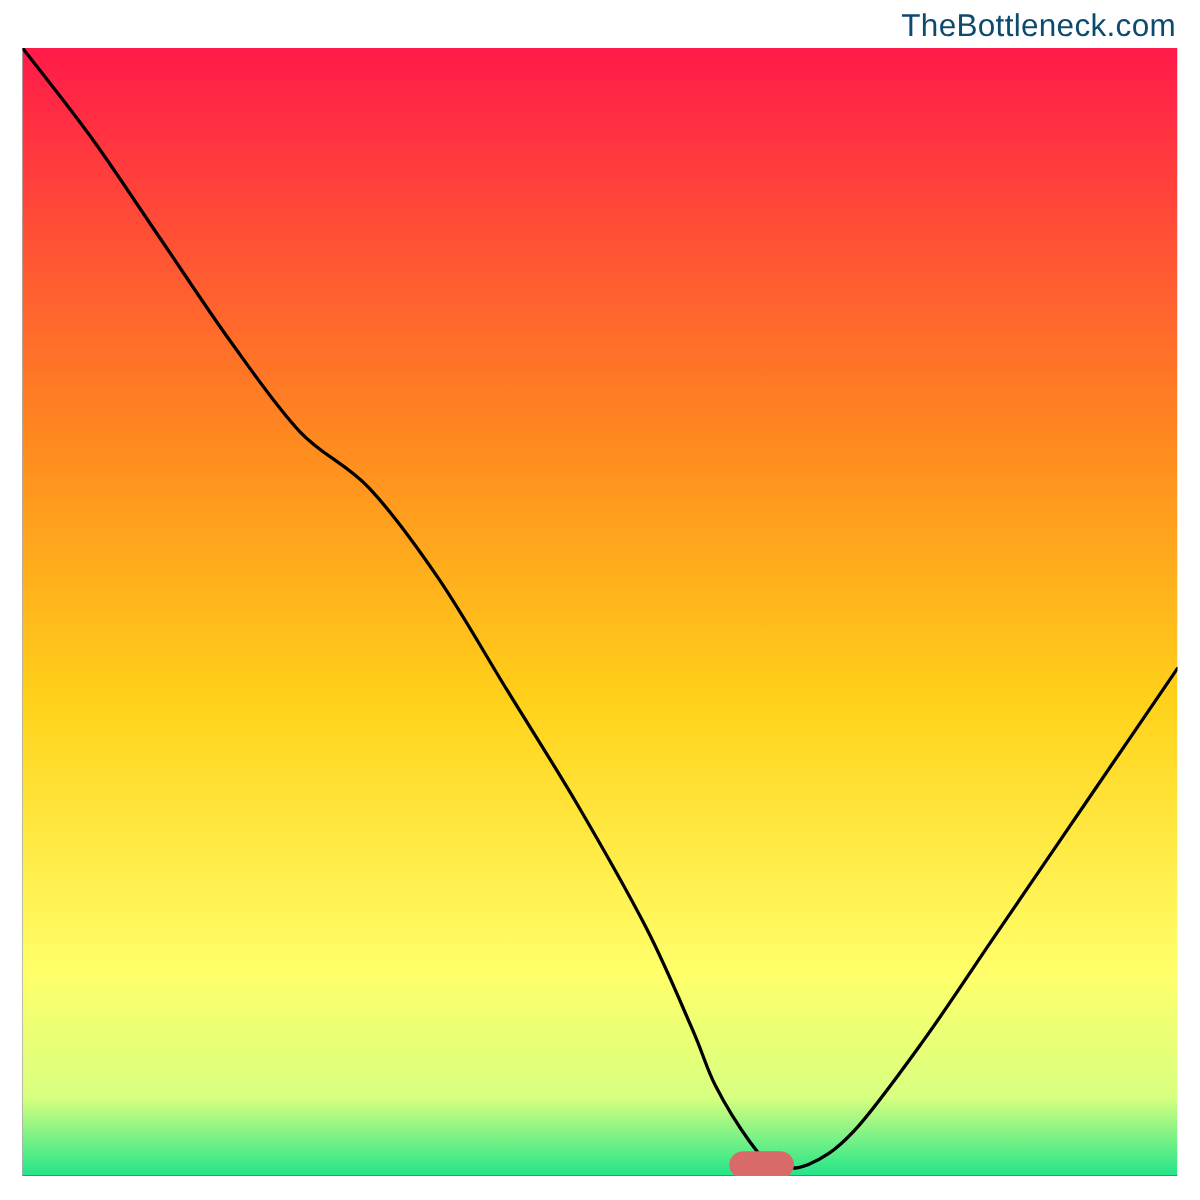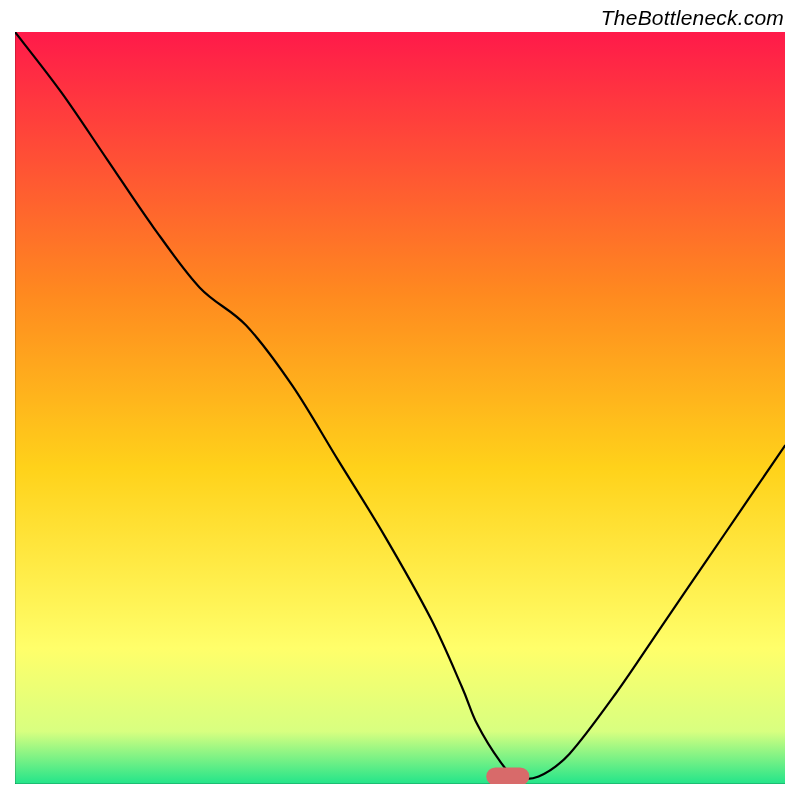--- a/index.html
+++ b/index.html
@@ -27,26 +27,25 @@
   }
   .plot-svg {
     display: block;
     width: 100%;
     height: 100%;
   }
   .attribution {
     position: absolute;
     top: 6px;
     right: 16px;
-    color: #000000;
+    color: #0c4a6e;
     font-size: 21px;
     font-weight: 400;
     letter-spacing: 0.2px;
     user-select: none;
-    font-style: italic;
   }
 </style>
 </head>
 <body>
 
 <div class="frame">
 
   <div class="attribution">TheBottleneck.com</div>
 
   <div class="plot-area">

